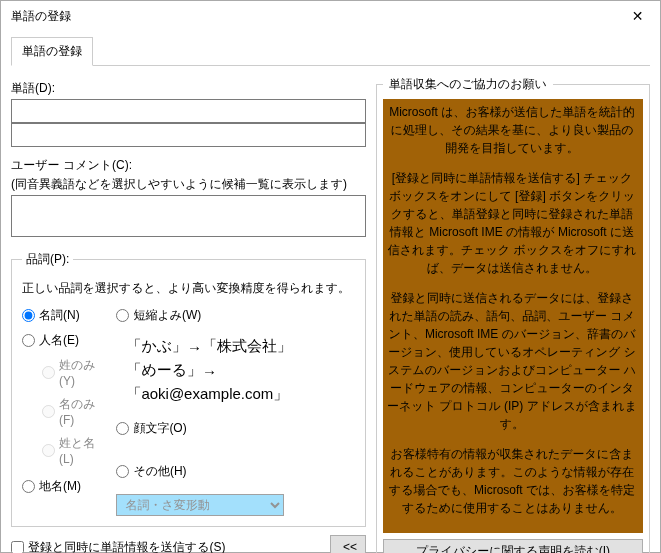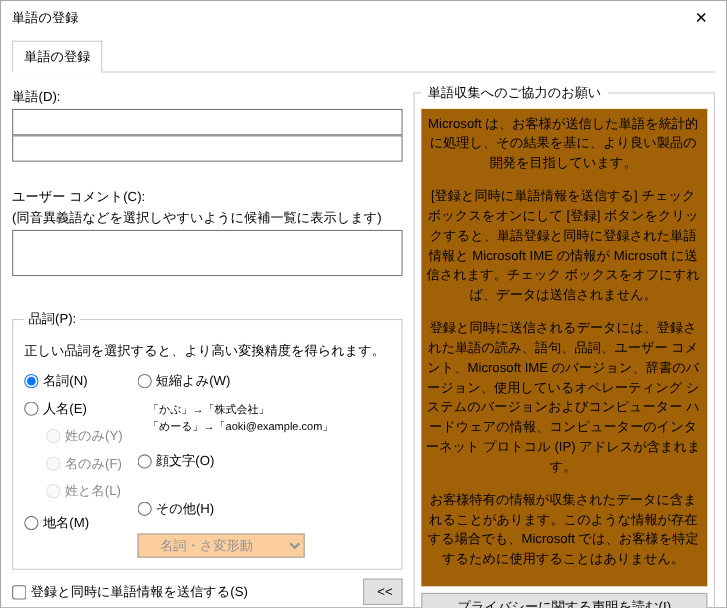--- a/index.html
+++ b/index.html
@@ -10,30 +10,30 @@
 .close-btn { width: 45px; height: 30px; display: flex; align-items: center; justify-content: center; font-size: 14px; cursor: default; }
 .content { flex: 1; padding: 6px 10px 10px 10px; display: flex; flex-direction: column; }
 .tabs { display: flex; border-bottom: 1px solid #ccc; }
 .tab { padding: 5px 10px; border: 1px solid #ccc; border-bottom: 1px solid #fff; background: #fff; margin-bottom: -1px; }
 .panels { display: flex; gap: 10px; margin-top: 10px; flex: 1; }
 .left { width: 355px; display: flex; flex-direction: column; }
 .right { flex: 1; display: flex; flex-direction: column; }
 .field-label { margin: 4px 0 2px 0; }
 .text-input { width: 100%; height: 24px; border: 1px solid #7a7a7a; padding: 2px 4px; font-family: inherit; font-size: 12px; }
 .textarea { width: 100%; height: 42px; border: 1px solid #7a7a7a; padding: 2px 4px; font-family: inherit; font-size: 12px; resize: none; }
-.fieldset { border: 1px solid #ccc; padding: 8px 10px 10px 10px; margin-top: 31px; }
+.fieldset { border: 1px solid #ccc; padding: 8px 10px 10px 10px; margin-top: 14px; }
 .legend { padding: 0 4px; }
 .hint { margin: 4px 0 10px 0; }
 .radio-grid { display: flex; gap: 13px; }
 .rcol { display: flex; flex-direction: column; gap: 8px; }
 .radio-row { display: flex; align-items: center; gap: 4px; }
 .radio-row.sub { margin-left: 20px; color: #888; }
 .radio-row.sub input { opacity: 0.7; }
-.examples { font-size: 10px; line-height: 1.6; margin: 2px 0 6px 10px; }
-.combo { width: 152px; height: 22px; border: 1px solid #7a7a7a; background: #fdba74; color: #666; font-family: inherit; font-size: 12px; padding: 0 16px; margin-top: 6px; }
+.examples { font-size: 15px; line-height: 1.6; margin: 2px 0 6px 10px; }
+.combo { width: 168px; height: 22px; border: 1px solid #7a7a7a; background: #7dd3fc; color: #666; font-family: inherit; font-size: 12px; padding: 0 4px; margin-top: 6px; }
 .info-fieldset { border: 1px solid #ccc; padding: 6px; flex: 1; display: flex; flex-direction: column; }
 .info-legend { padding: 0 6px; }
 .info-scroll { flex: 1; overflow-y: scroll; padding: 4px 6px 4px 4px; line-height: 1.5; background: #a16207; border: none; text-align: center; }
 .info-scroll p { margin-bottom: 12px; }
 .btn { height: 24px; border: 1px solid #adadad; background: #e1e1e1; font-family: inherit; font-size: 12px; padding: 0 12px; cursor: default; }
 .btn.wide { width: 100%; }
 .check-row { display: flex; align-items: center; gap: 4px; margin-top: 12px; }
 .bottom-row1 { display: flex; align-items: center; gap: 24px; margin-top: 8px; }
 .bottom-row1 .spacer { flex: 1; }
 .expand-btn { width: 36px; }
@@ -53,21 +53,21 @@
   </div>
   <div class="content">
     <div class="tabs">
       <div class="tab">単語の登録</div>
     </div>
     <div class="panels">
       <div class="left">
         <div class="field-label">単語(D):</div>
         <input class="text-input" value="" style="">
         <input class="text-input" value="" style="">
-        <div class="field-label" style="margin-top:24px">ユーザー コメント(C):</div>
+        <div class="field-label" style="margin-top:10px">ユーザー コメント(C):</div>
         <div style="margin-bottom:2px">(同音異義語などを選択しやすいように候補一覧に表示します)</div>
         <textarea class="textarea" style=""></textarea>
 
         <fieldset class="fieldset">
           <legend class="legend">品詞(P):</legend>
           <div class="hint">正しい品詞を選択すると、より高い変換精度を得られます。</div>
           <div class="radio-grid">
             <div class="rcol">
               <label class="radio-row">
                   <input type="radio" name="pos" checked="" style="">

